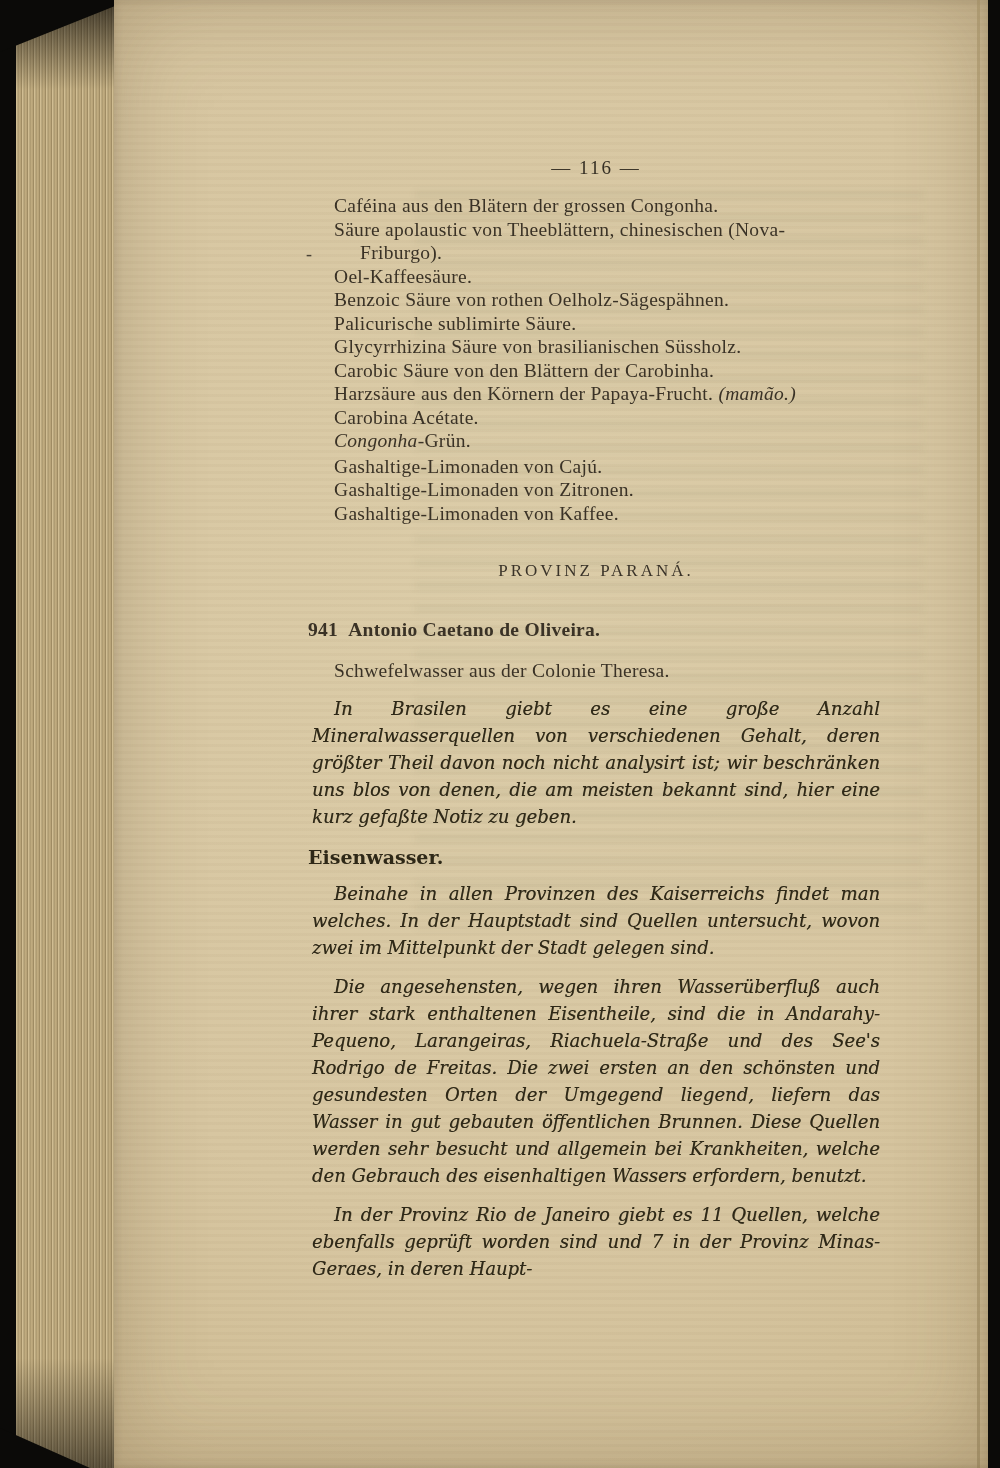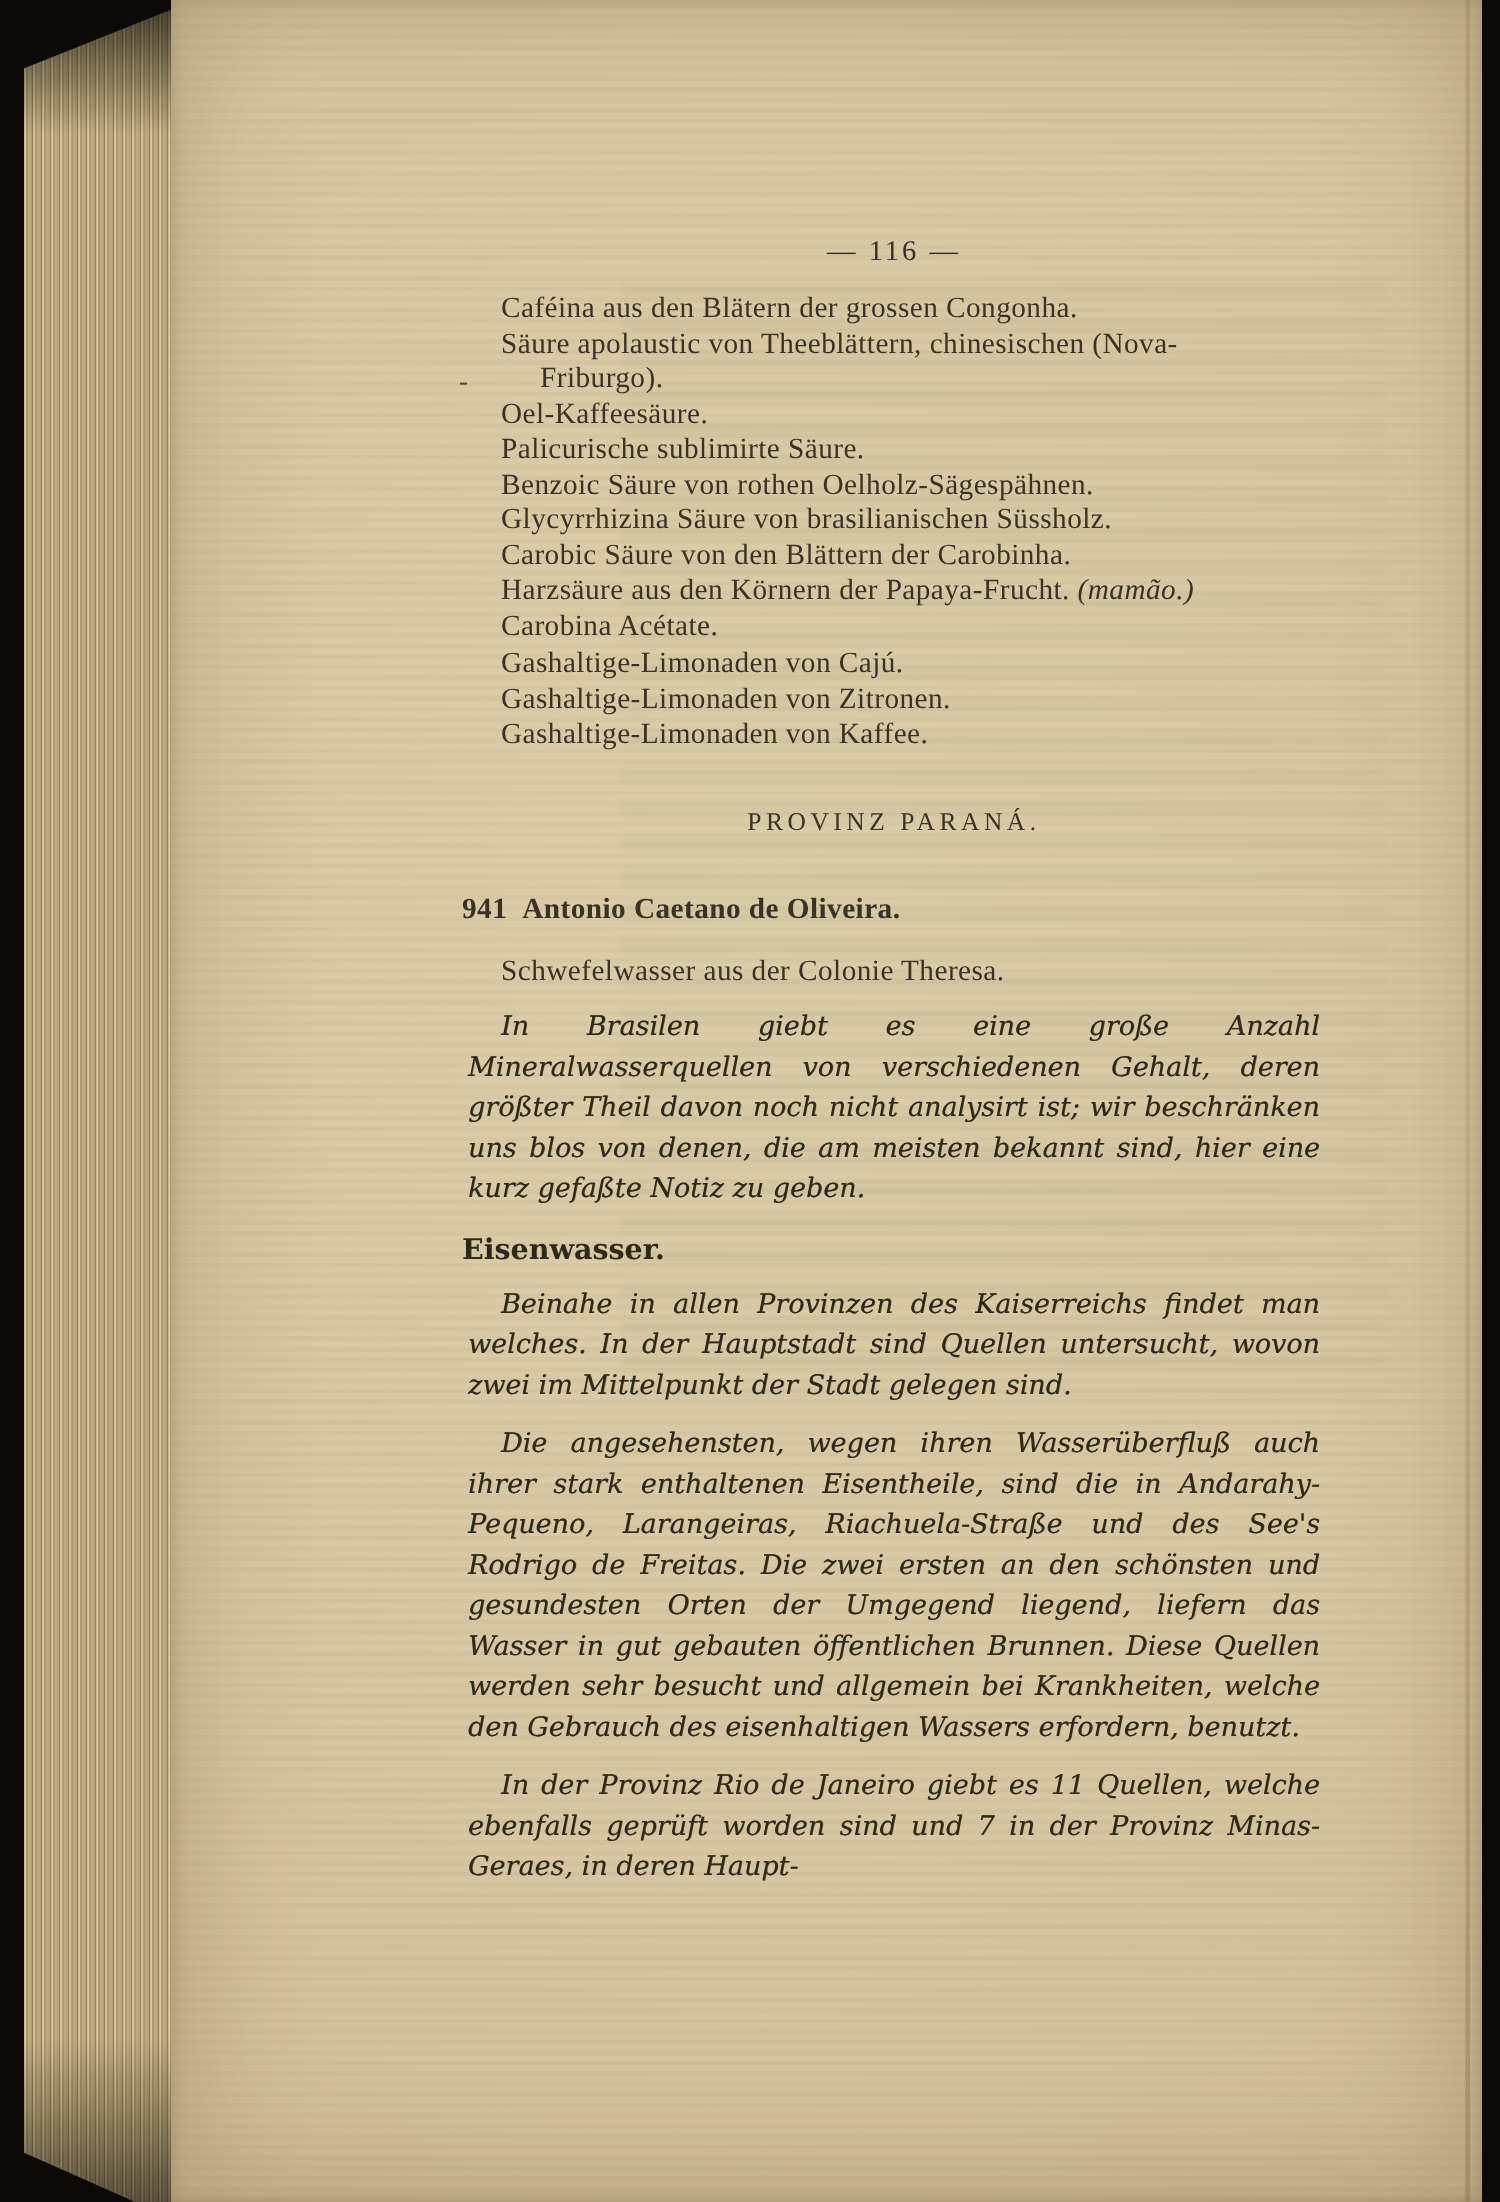--- a/index.html
+++ b/index.html
@@ -96,26 +96,27 @@
 
     <div class="content">
 
       <div class="pagenum">— 116 —</div>
       <div class="margin-mark">-</div>
 
       <div class="cat-list">
         <div class="cat-item">Caféina aus den Blätern der grossen Congonha.</div>
         <div class="cat-item">Säure apolaustic von Theeblättern, chinesischen (Nova-Friburgo).</div>
         <div class="cat-item">Oel-Kaffeesäure.</div>
+        <div class="cat-item">Benzoic Säure von rothen Oelholz-Sägespähnen.</div>
         <div class="cat-item">Palicurische sublimirte Säure.</div>
-        <div class="cat-item">Benzoic Säure von rothen Oelholz-Sägespähnen.</div>
         <div class="cat-item">Glycyrrhizina Säure von brasilianischen Süssholz.</div>
         <div class="cat-item">Carobic Säure von den Blättern der Carobinha.</div>
         <div class="cat-item"><span>Harzsäure aus den Körnern der Papaya-Frucht. </span><span class="it">(mamão.)</span></div>
         <div class="cat-item">Carobina Acétate.</div>
+        <div class="cat-item"><span class="it">Congonha</span><span>-Grün.</span></div>
       </div>
 
       <div class="cat-list" style="margin-top:2px">
         <div class="cat-item">Gashaltige-Limonaden von Cajú.</div>
         <div class="cat-item">Gashaltige-Limonaden von Zitronen.</div>
         <div class="cat-item">Gashaltige-Limonaden von Kaffee.</div>
       </div>
 
       <div class="section-head">PROVINZ PARANÁ.</div>
 

